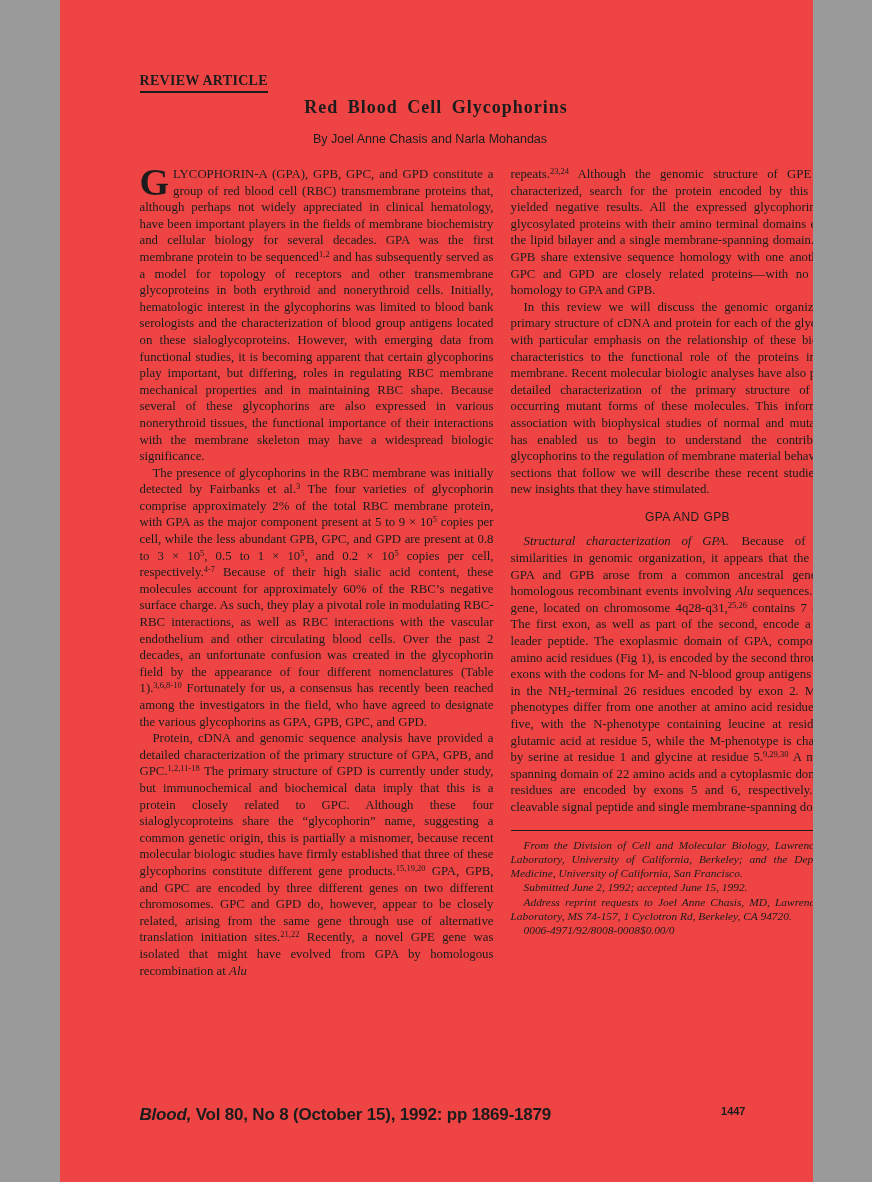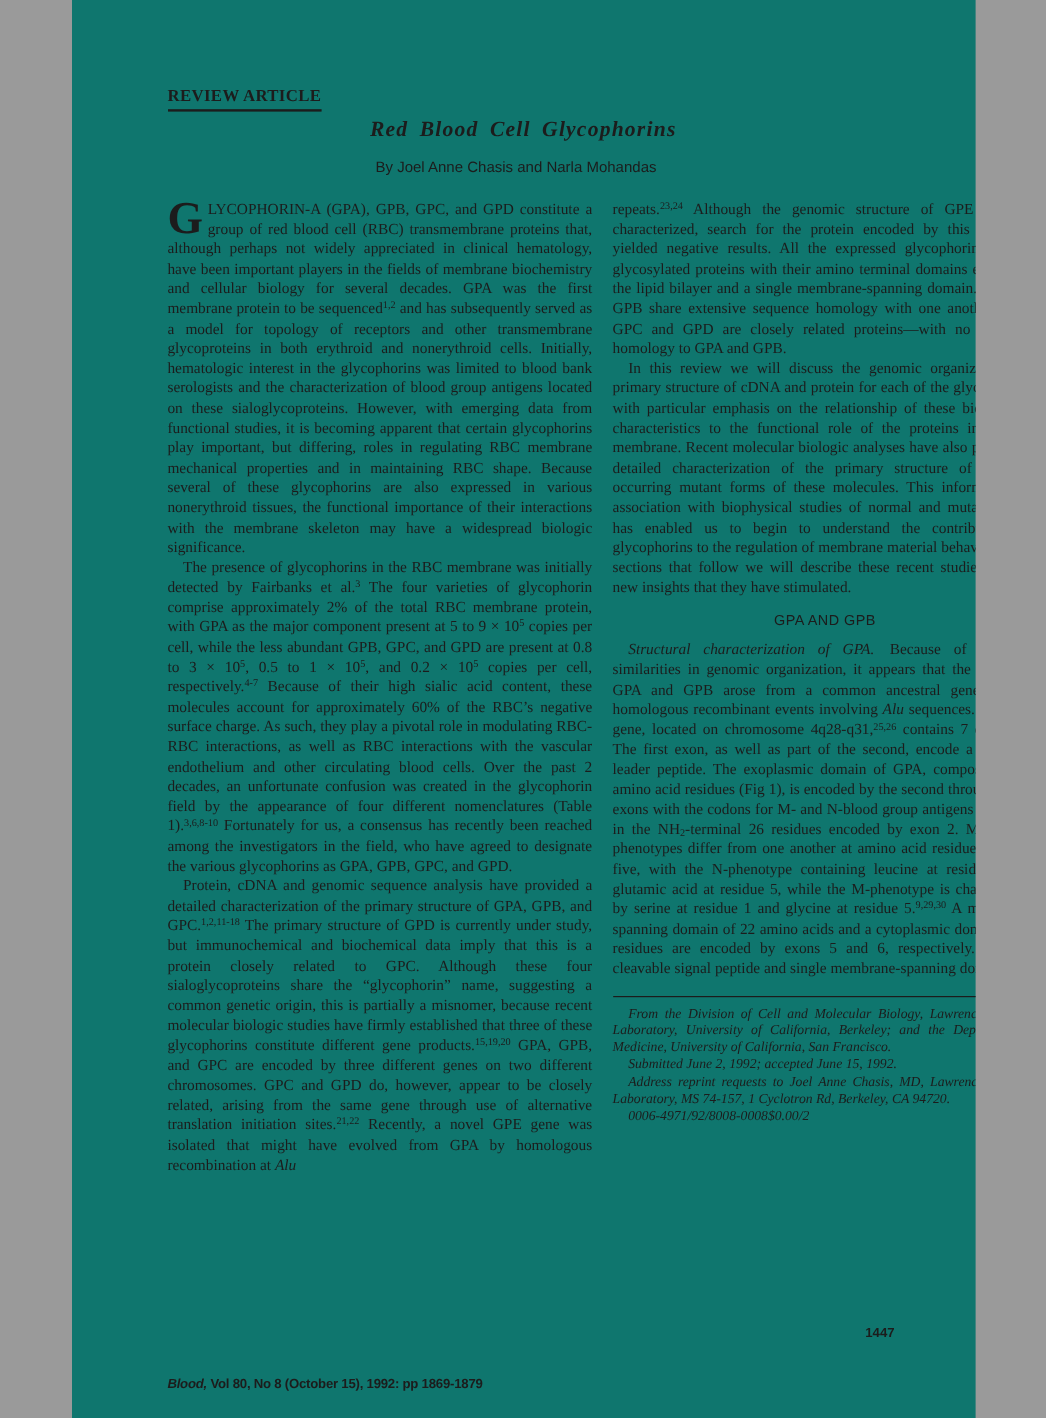--- a/index.html
+++ b/index.html
@@ -1,34 +1,34 @@
 <!DOCTYPE html>
 <html><head>
 <meta charset="utf-8">
 <style>
   html, body { margin:0; padding:0; background:#9a9a9a; }
   .page {
     position:relative;
     width:753px; height:1182px;
     margin:0 auto;
-    background:#0f766e;
+    background:#ef4444;
     font-family:"Liberation Serif", serif;
     color:#1c1c1c;
     overflow:hidden;
   }
   .kicker {
     position:absolute; left:80px; top:73px;
     font-size:14px; font-weight:bold; letter-spacing:0.3px;
     border-bottom:2px solid #1c1c1c; padding-bottom:2px;
   }
   .title {
     position:absolute; left:0; right:0; top:97px;
     text-align:center;
     font-size:18px; font-weight:bold;
-    letter-spacing:1px; word-spacing:4px;font-style:italic;
+    letter-spacing:1px; word-spacing:4px;
   }
   .byline {
     position:absolute; left:0; right:12px; top:132px;
     text-align:center;
     font-family:"Liberation Sans", sans-serif;
     font-size:12.5px;
   }
   .columns {
     position:absolute; left:80px; top:166px; width:725px;
     display:flex; gap:17px;
@@ -59,23 +59,22 @@
     margin-top:14px;
     border-top:1.5px solid #1c1c1c;
     padding-top:7px;
     font-style:italic;
     font-size:11.4px; line-height:14.3px;
   }
   .footnote p { margin:0; text-indent:13px; }
   .footer-citation {
     position:absolute; left:80px; top:1105px;
     font-family:"Liberation Sans", sans-serif;
-    font-size:11px; font-weight:bold;
+    font-size:17px; font-weight:bold;
     letter-spacing:-0.2px;
-    margin-top:43px;
   }
   .page-number {
     position:absolute; right:67px; top:1105px;
     font-family:"Liberation Sans", sans-serif;
     font-size:11px; font-weight:bold;
   }
 </style>
 </head>
 <body>
 
@@ -98,21 +97,21 @@
     <div class="col">
       <p><span>repeats.</span><sup>23,24</sup><span> Although the genomic structure of GPE is well-characterized, search for the protein encoded by this gene has yielded negative results. All the expressed glycophorins are O-glycosylated proteins with their amino terminal domains exterior to the lipid bilayer and a single membrane-spanning domain. GPA and GPB share extensive sequence homology with one another, while GPC and GPD are closely related proteins—with no structural homology to GPA and GPB.</span></p>
       <p class="indent"><span>In this review we will discuss the genomic organization and primary structure of cDNA and protein for each of the glycophorins, with particular emphasis on the relationship of these biochemical characteristics to the functional role of the proteins in the cell membrane. Recent molecular biologic analyses have also provided a detailed characterization of the primary structure of naturally occurring mutant forms of these molecules. This information, in association with biophysical studies of normal and mutant RBCs, has enabled us to begin to understand the contributions of glycophorins to the regulation of membrane material behavior. In the sections that follow we will describe these recent studies and the new insights that they have stimulated.</span></p>
       <p class="section-heading">GPA AND GPB</p>
       <p class="indent"><i>Structural characterization of GPA.</i><span> Because of extensive similarities in genomic organization, it appears that the genes for GPA and GPB arose from a common ancestral gene through homologous recombinant events involving </span><i>Alu</i><span> sequences. The GPA gene, located on chromosome 4q28-q31,</span><sup>25,26</sup><span> contains 7 exons.</span><sup>27,28</sup><span> The first exon, as well as part of the second, encode a cleavable leader peptide. The exoplasmic domain of GPA, composed of 70 amino acid residues (Fig 1), is encoded by the second through fourth exons with the codons for M- and N-blood group antigens contained in the NH</span><sub>2</sub><span>-terminal 26 residues encoded by exon 2. M- and N-phenotypes differ from one another at amino acid residues one and five, with the N-phenotype containing leucine at residue 1 and glutamic acid at residue 5, while the M-phenotype is characterized by serine at residue 1 and glycine at residue 5.</span><sup>9,29,30</sup><span> A membrane-spanning domain of 22 amino acids and a cytoplasmic domain of 39 residues are encoded by exons 5 and 6, respectively. With its cleavable signal peptide and single membrane-spanning domain,</span></p>
 
       <div class="footnote">
         <p>From the Division of Cell and Molecular Biology, Lawrence Berkeley Laboratory, University of California, Berkeley; and the Department of Medicine, University of California, San Francisco.</p>
         <p>Submitted June 2, 1992; accepted June 15, 1992.</p>
         <p>Address reprint requests to Joel Anne Chasis, MD, Lawrence Berkeley Laboratory, MS 74-157, 1 Cyclotron Rd, Berkeley, CA 94720.</p>
-        <p>0006-4971/92/8008-0008$0.00/2</p>
+        <p>0006-4971/92/8008-0008$0.00/0</p>
       </div>
     </div>
 
   </div>
 
   <div class="footer-citation"><i>Blood,</i><span> Vol 80, No 8 (October 15), 1992: pp 1869-1879</span></div>
   <div class="page-number">1447</div>
 
 </div>
 

